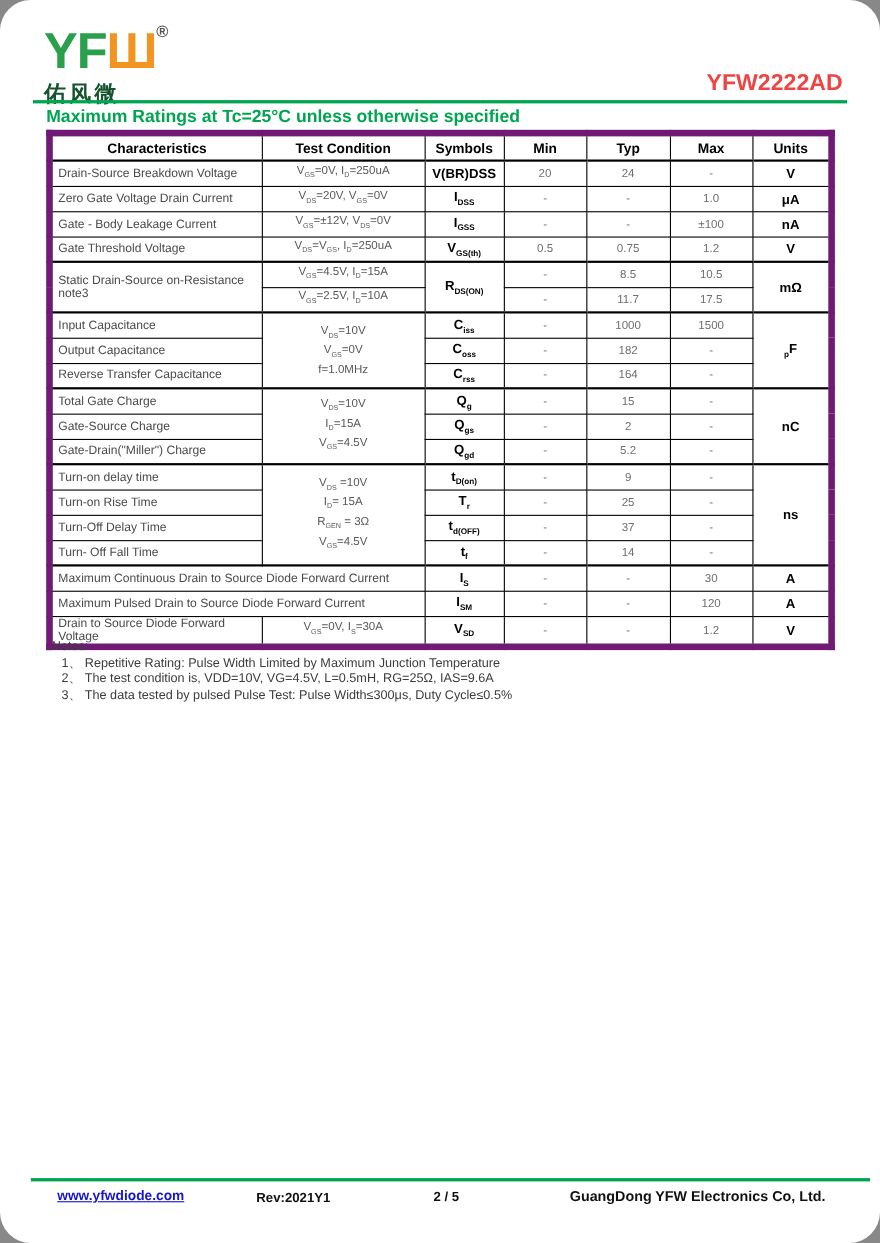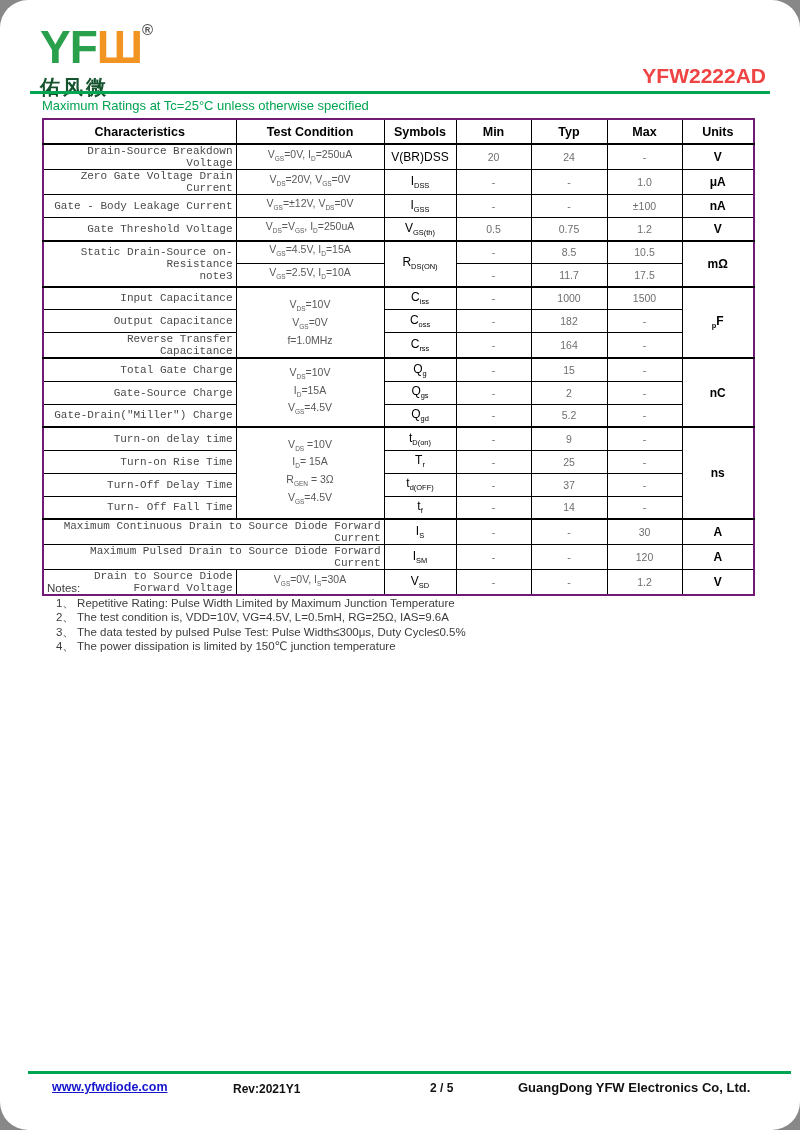--- a/index.html
+++ b/index.html
@@ -11,42 +11,42 @@
   
   .logo-block { position:absolute; left:40px; top:6px; }
   .logo-row { font-size:46px; font-weight:bold; line-height:48px; letter-spacing:-1px; }
   .logo-yf { color:#2aa04d; }
   .logo-w  { color:#f29421; }
   .logo-reg { font-size:15px; font-weight:bold; color:#555; vertical-align:28px; letter-spacing:0; }
   .logo-cn { font-size:20px; font-weight:bold; color:#14532d; letter-spacing:3px; line-height:32px; }
   .part-number { position:absolute; right:34px; top:64px; font-size:21px; font-weight:bold; color:#ef4444; }
   .green-rule { position:absolute; background:#00a551; }
   .rule-top { left:30px; top:91px; width:740px; height:3px; }
-  .section-title { position:absolute; left:42px; top:98px; font-size:13px; font-weight:normal; color:#00a551; }
+  .section-title { position:absolute; left:42px; top:98px; font-size:16px; font-weight:bold; color:#00a551; }
   
   .tbl-wrap { position:absolute; left:42px; top:118px; }
-  table { border-collapse:collapse; table-layout:fixed; width:587px; border:2px solid #701a75;padding-left:19px; }
+  table { border-collapse:collapse; table-layout:fixed; width:587px; border:6px solid #701a75;padding-left:19px; }
   th, td { border:1px solid #000; overflow:hidden; padding:0 3px; }
   th { height:25px; font-size:12.5px; font-weight:bold; color:#000; text-align:center; }
   td { height:23px; font-size:10.5px; text-align:center; color:#6e6e6e; }
-  td.ch { text-align:right; padding-left:5px; color:#4a4a4a; font-size:11px; line-height:12px;font-family:Liberation Mono, monospace; }
+  td.ch { text-align:left; padding-left:5px; color:#4a4a4a; font-size:11px; line-height:12px; }
   td.tc { color:#585858; line-height:12.5px; }
-  td.sym { font-size:12px; font-weight:normal; color:#000; }
+  td.sym { font-size:12px; font-weight:bold; color:#000; }
   td.units { font-size:12px; font-weight:bold; color:#000; }
   tr.grp td { border-top:2px solid #000; }
   sub { font-size:0.62em;text-align:right; }
   
   .notes { position:absolute; left:47px; top:581px; font-size:11.5px; color:#3c3c3c; line-height:14.5px; }
   .notes .note-item { padding-left:9px; }
   
   .rule-bottom { left:28px; top:1071px; width:763px; height:3px; }
   .footer { position:absolute; left:0; top:1080px; width:800px; height:20px; font-weight:bold; }
   .footer-site { position:absolute; left:52px; top:0; font-size:12.5px; color:#1515cc; text-decoration:underline; }
   .footer-rev { position:absolute; left:233px; top:2px; font-size:12px; color:#111; }
-  .footer-page { position:absolute; left:394px; top:1px; font-size:12px; color:#111;margin-left:36px; }
+  .footer-page { position:absolute; left:394px; top:1px; font-size:12px; color:#111; }
   .footer-company { position:absolute; left:518px; top:0; font-size:13px; color:#111; }
 </style>
 </head>
 <body>
 
 <div class="page">
 
   <div class="logo-block">
     <div class="logo-row"><span class="logo-yf">YF</span><span class="logo-w">Ш</span><span class="logo-reg">®</span></div>
     <div class="logo-cn">佑风微</div>
@@ -232,21 +232,20 @@
         </tr>
       </tbody>
     </table>
   </div>
 
   <div class="notes">
     <div>Notes:</div>
     <div class="note-item">1、 Repetitive Rating: Pulse Width Limited by Maximum Junction Temperature</div>
     <div class="note-item">2、 The test condition is, VDD=10V, VG=4.5V, L=0.5mH, RG=25Ω, IAS=9.6A</div>
     <div class="note-item">3、 The data tested by pulsed Pulse Test: Pulse Width≤300μs, Duty Cycle≤0.5%</div>
-    <div class="note-item">4、 The power dissipation is limited by 150℃ junction temperature</div>
   </div>
 
   <div class="green-rule rule-bottom"></div>
   <div class="footer">
     <a href="#" class="footer-site">www.yfwdiode.com</a>
     <span class="footer-rev">Rev:2021Y1</span>
     <span class="footer-page">2 / 5</span>
     <span class="footer-company">GuangDong YFW Electronics Co, Ltd.</span>
   </div>
 

